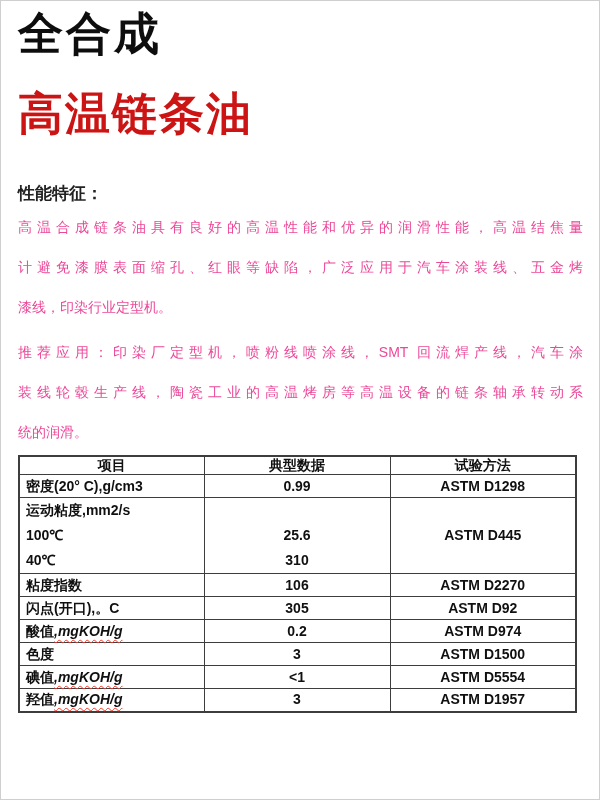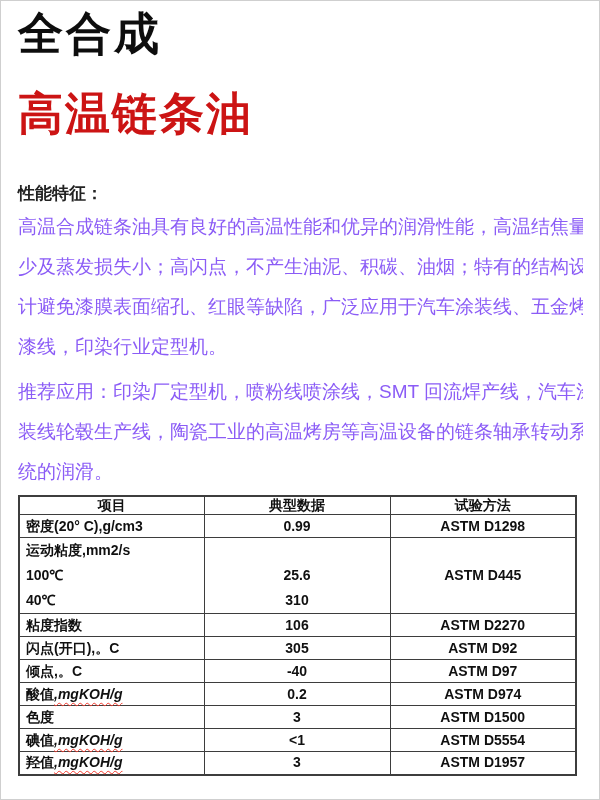--- a/index.html
+++ b/index.html
@@ -27,21 +27,21 @@
     line-height:1.12;color:#0d0d0d;margin:2px 0 0;
   }
   .title-red{
     font-size:45px;font-weight:900;letter-spacing:2px;
     line-height:1.12;color:var(--accent);margin:30px 0 0;
   }
   .features-heading{
     margin-top:43px;font-size:17px;font-weight:700;color:#222;
     line-height:22px;
   }
-  .para{margin:2px 0 0;font-size:19px;line-height:40px;color:#8b5cf6;}
+  .para{margin:2px 0 0;font-size:14px;line-height:40px;color:#ec4899;}
   .para.apps{margin-top:5px;}
   .pline{
     text-align:justify;text-align-last:justify;
     white-space:nowrap;overflow:hidden;
   }
   .pline.last{text-align-last:left;}
   .table-caption{
     margin-top:21px;font-size:14px;font-weight:600;color:#161616;
     line-height:18px;
   }
@@ -81,21 +81,20 @@
 <div class="page">
 
   <h1 class="title-black">全合成</h1>
 
   <h1 class="title-red">高温链条油</h1>
 
   <div class="features-heading">性能特征：</div>
 
   <div class="para" id="features-para">
       <div class="pline">高温合成链条油具有良好的高温性能和优异的润滑性能，高温结焦量</div>
-      <div class="pline">少及蒸发损失小；高闪点，不产生油泥、积碳、油烟；特有的结构设</div>
       <div class="pline">计避免漆膜表面缩孔、红眼等缺陷，广泛应用于汽车涂装线、五金烤</div>
       <div class="pline last">漆线，印染行业定型机。</div>
     </div>
 
   <div class="para apps" id="applications-para">
       <div class="pline">推荐应用：印染厂定型机，喷粉线喷涂线，SMT 回流焊产线，汽车涂</div>
       <div class="pline">装线轮毂生产线，陶瓷工业的高温烤房等高温设备的链条轴承转动系</div>
       <div class="pline last">统的润滑。</div>
     </div>
 
@@ -136,25 +135,20 @@
           <td class="item"><span>粘度指数</span></td>
           <td class="val">106</td>
           <td class="method">ASTM D2270</td>
         </tr>
         <tr>
           <td class="item"><span>闪点(开口),。C</span></td>
           <td class="val">305</td>
           <td class="method">ASTM D92</td>
         </tr>
         <tr>
-          <td class="item"><span>倾点,。C</span></td>
-          <td class="val">-40</td>
-          <td class="method">ASTM D97</td>
-        </tr>
-        <tr>
           <td class="item"><span>酸值</span><span class="squiggle">,mgKOH/g</span></td>
           <td class="val">0.2</td>
           <td class="method">ASTM D974</td>
         </tr>
         <tr>
           <td class="item"><span>色度</span></td>
           <td class="val">3</td>
           <td class="method">ASTM D1500</td>
         </tr>
         <tr>

